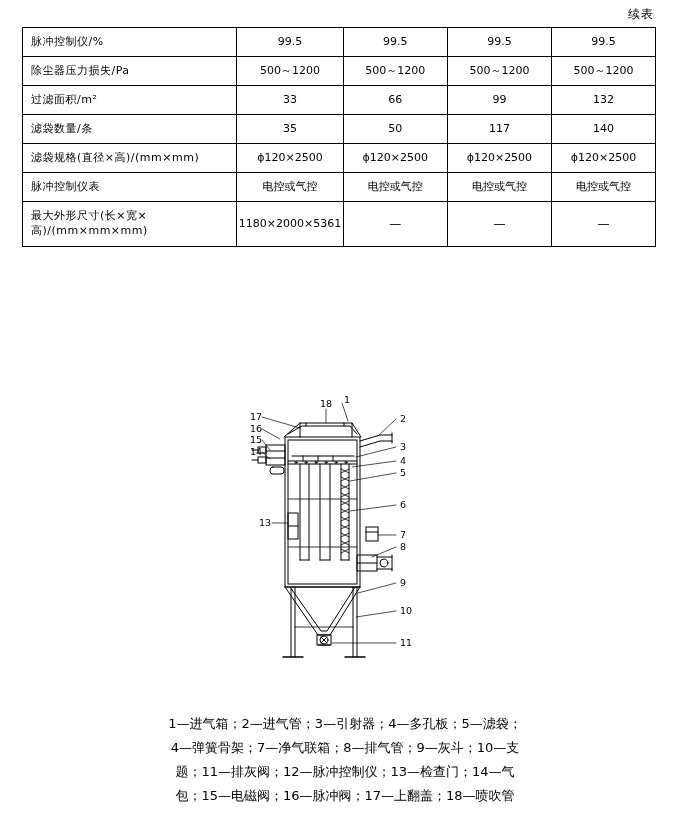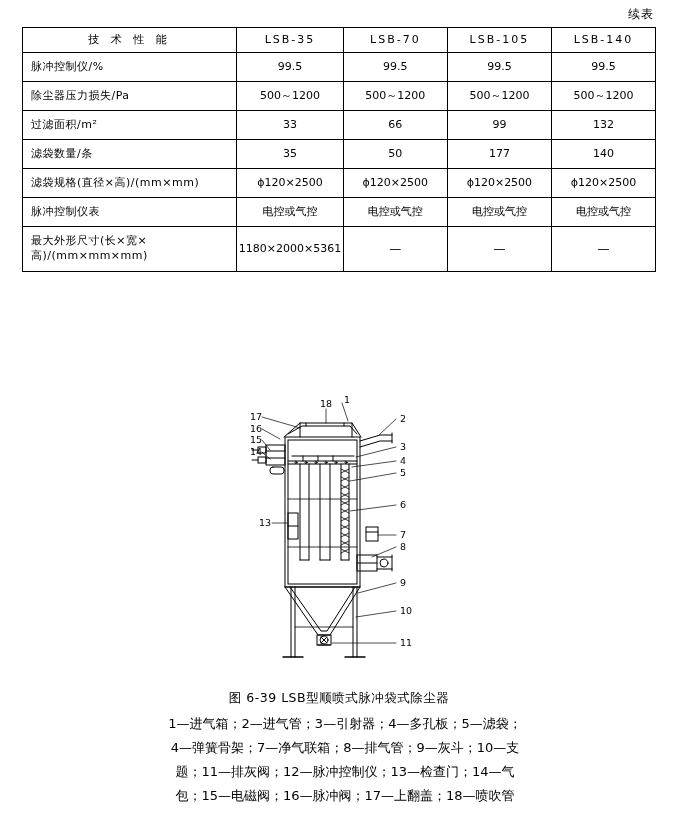--- a/index.html
+++ b/index.html
@@ -96,27 +96,20 @@
 </style>
 </head>
 <body>
 
 <div class="page">
 
   <div class="cont-label">续表</div>
 
   <table class="spec">
     <tbody>
-      <tr class="head">
-        <td class="rowhead">技 术 性 能</td>
-        <td class="val">LSB-35</td>
-        <td class="val">LSB-70</td>
-        <td class="val">LSB-105</td>
-        <td class="val">LSB-140</td>
-      </tr>
 
 
       <tr>
         <td class="rowhead">脉冲控制仪/%</td>
         <td class="val">99.5</td>
         <td class="val">99.5</td>
         <td class="val">99.5</td>
         <td class="val">99.5</td>
       </tr>
 
@@ -133,21 +126,21 @@
         <td class="val">33</td>
         <td class="val">66</td>
         <td class="val">99</td>
         <td class="val">132</td>
       </tr>
 
       <tr>
         <td class="rowhead">滤袋数量/条</td>
         <td class="val">35</td>
         <td class="val">50</td>
-        <td class="val">177</td>
+        <td class="val">117</td>
         <td class="val">140</td>
       </tr>
 
       <tr>
         <td class="rowhead nowrap">滤袋规格(直径×高)/(mm×mm)</td>
         <td class="val">ϕ120×2500</td>
         <td class="val">ϕ120×2500</td>
         <td class="val">ϕ120×2500</td>
         <td class="val">ϕ120×2500</td>
       </tr>
@@ -310,21 +303,20 @@
         <text x="400" y="113">6</text>
         <text x="400" y="143">7</text>
         <text x="400" y="155">8</text>
         <text x="400" y="191">9</text>
         <text x="400" y="219">10</text>
         <text x="400" y="251">11</text>
       </g>
     </svg>
   </div>
 
-  <div class="fig-caption">图 6-39   LSB型顺喷式脉冲袋式除尘器</div>
 
   <div class="legend">
     <div>1—进气箱；2—进气管；3—引射器；4—多孔板；5—滤袋；</div>
     <div>4—弹簧骨架；7—净气联箱；8—排气管；9—灰斗；10—支</div>
     <div>题；11—排灰阀；12—脉冲控制仪；13—检查门；14—气</div>
     <div>包；15—电磁阀；16—脉冲阀；17—上翻盖；18—喷吹管</div>
   </div>
 
 </div>
 

